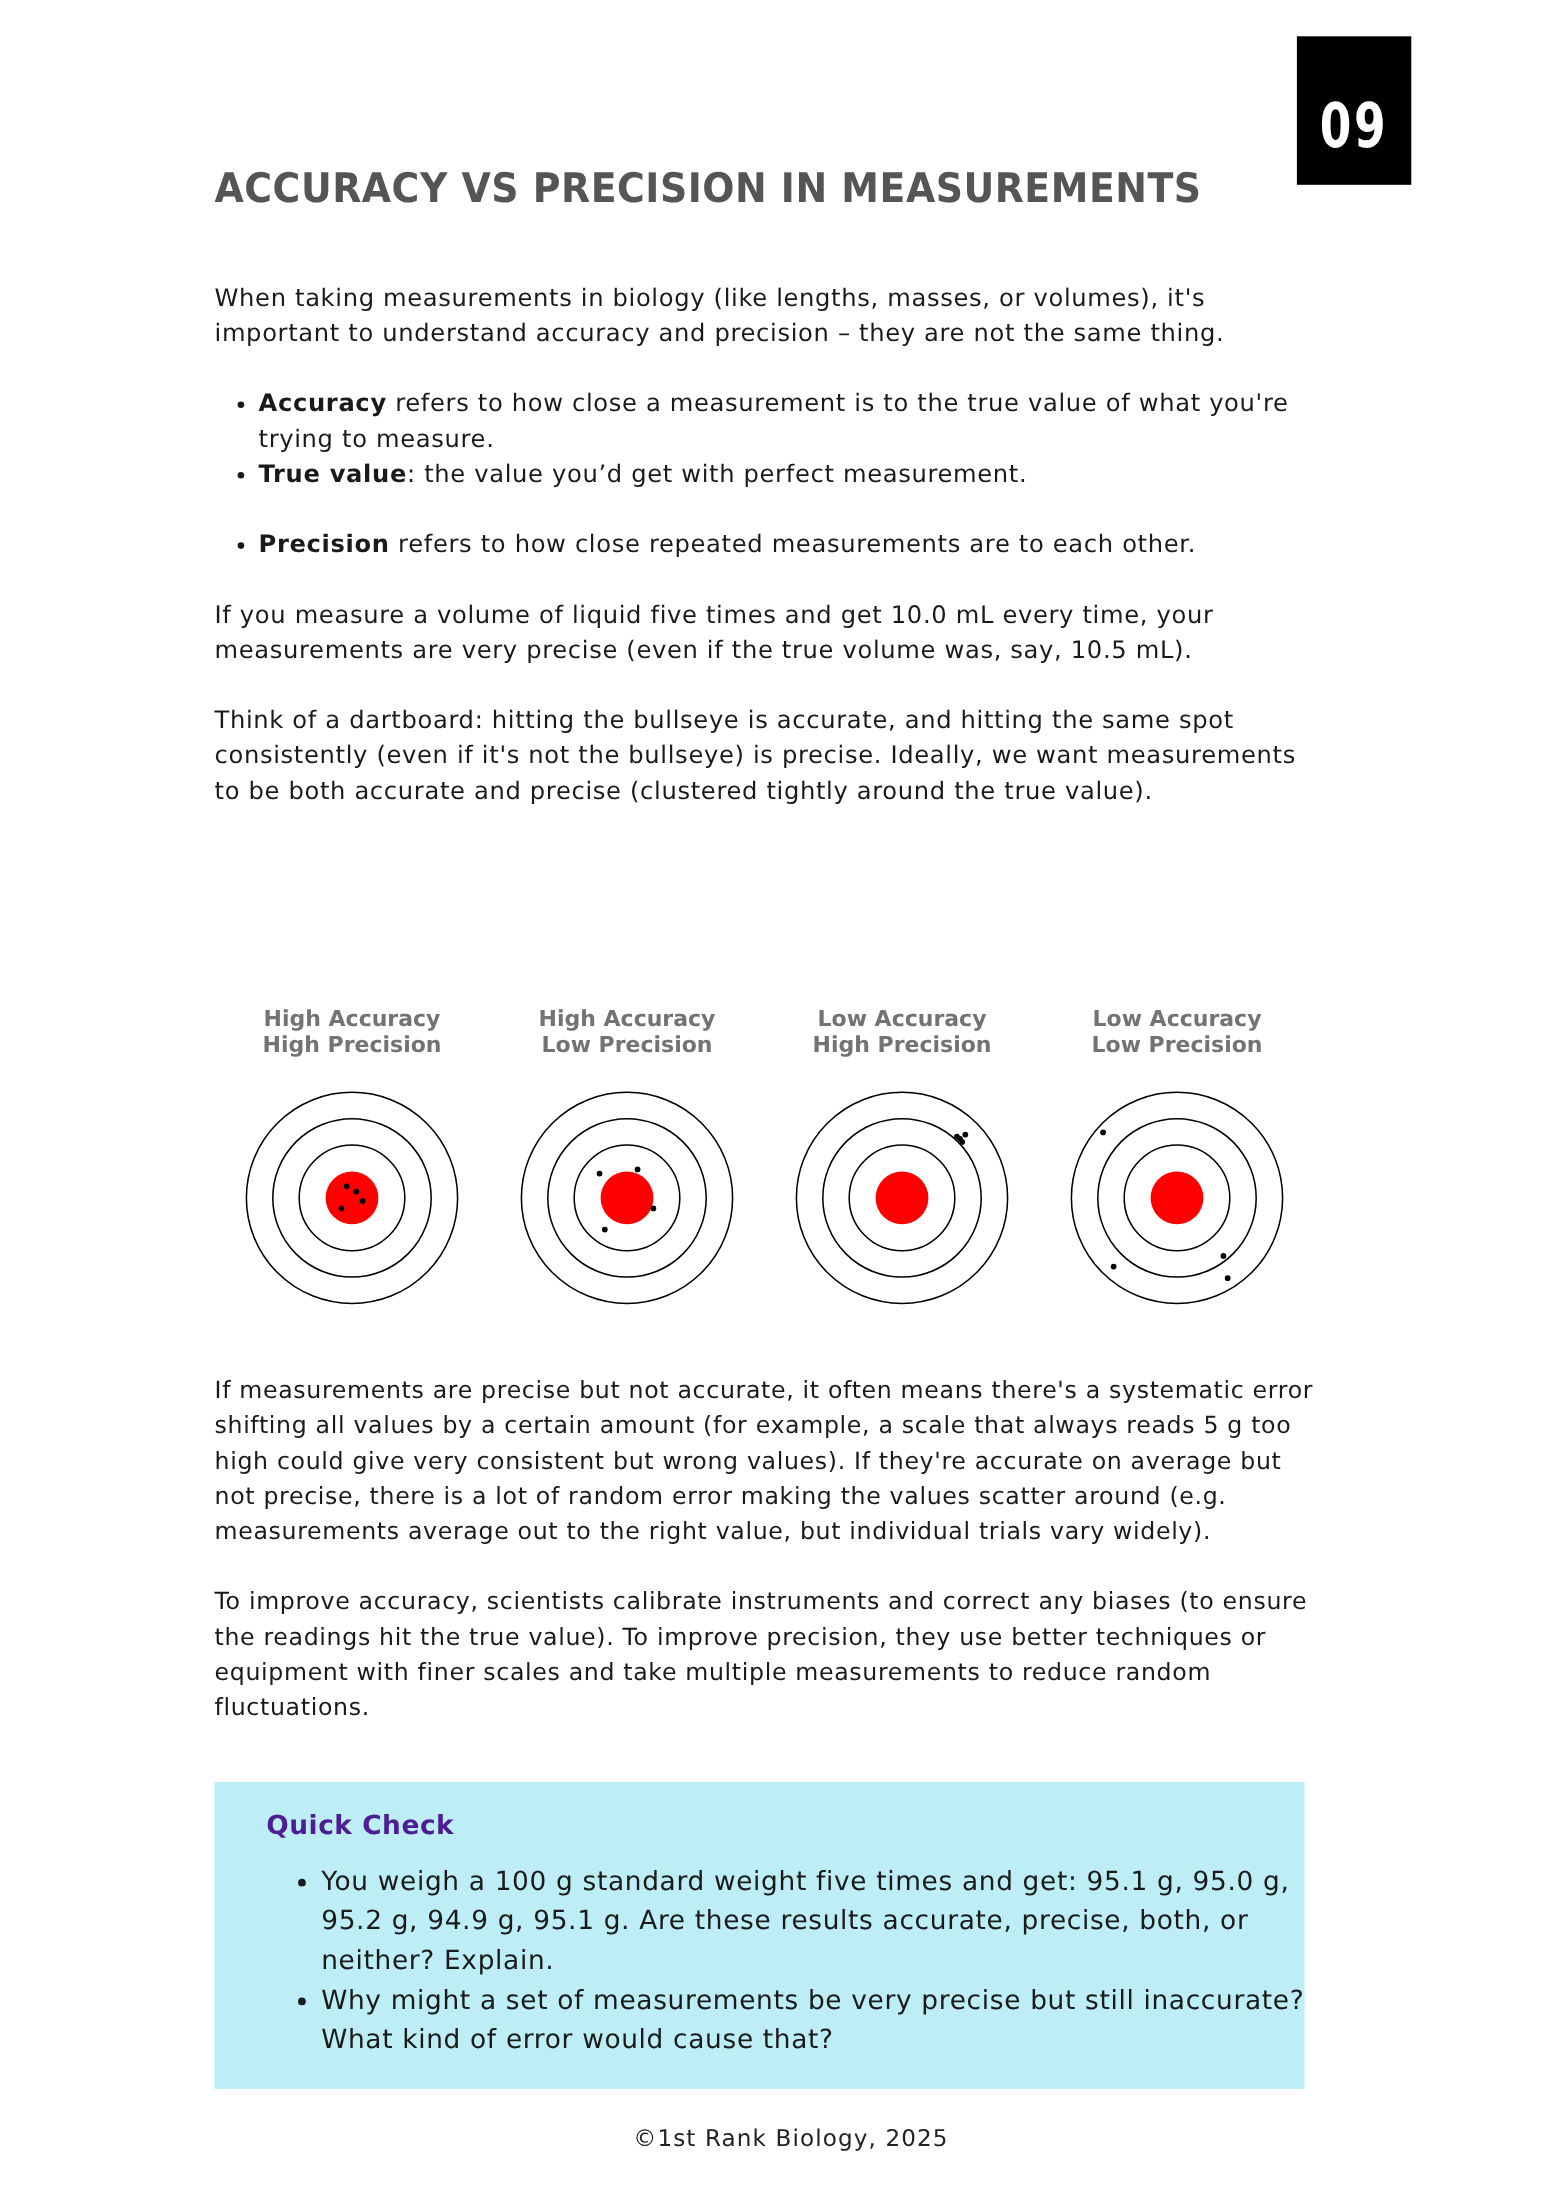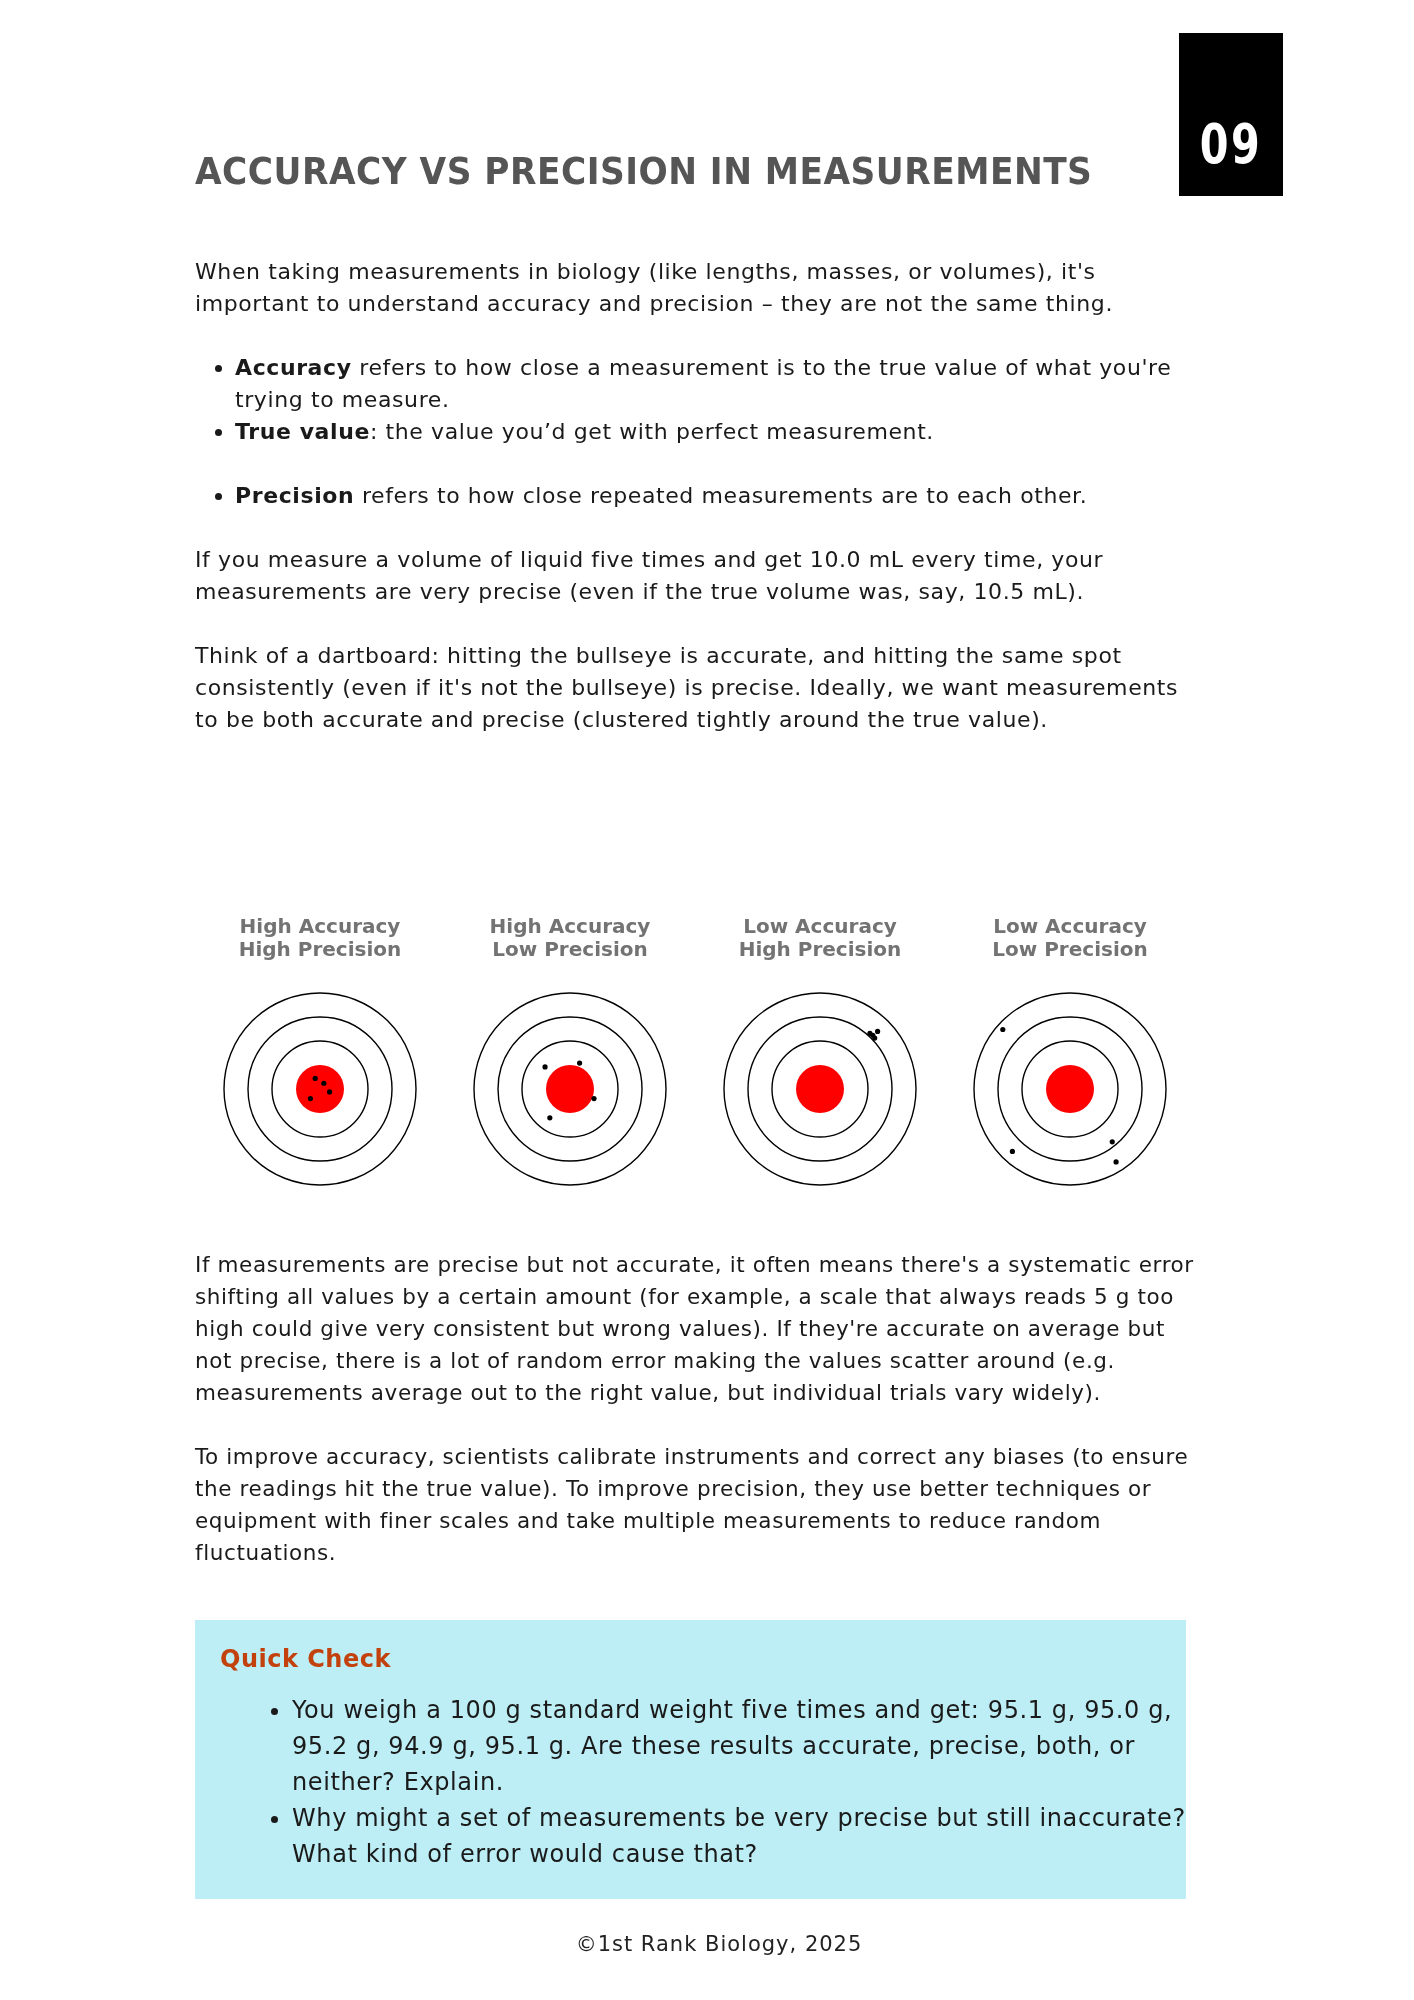--- a/index.html
+++ b/index.html
@@ -1,18 +1,18 @@
 <!DOCTYPE html>
 <html><head>
 <meta charset="utf-8">
 <style>
   html, body { margin: 0; padding: 0; background: #ffffff; }
   body { width: 1414px; height: 2000px; position: relative; overflow: hidden;
          font-family: "DejaVu Sans", sans-serif; color: #1a1a1a; }
-  .page-number-box { position: absolute; left: 1179px; top: 33px; width: 104px; height: 163px;
+  .page-number-box { position: absolute; left: 1179px; top: 33px; width: 104px; height: 135px;
          background: #000; }
   .page-number { position: absolute; left: 0; right: 0; bottom: 20px; text-align: center;
          color: #fff; font-family: "DejaVu Sans Condensed", "DejaVu Sans", sans-serif;
          font-size: 56px; font-weight: bold; letter-spacing: 3px; transform: scaleX(0.82); }
   .title { position: absolute; left: 195px; top: 150px; margin: 0;
          font-family: "DejaVu Sans", sans-serif; font-weight: bold; font-size: 37px;
          color: #555555; letter-spacing: 0.5px; transform: scaleX(0.93); transform-origin: left; }
   .content { position: absolute; left: 195px; top: 256px; width: 1000px;
          font-size: 22px; line-height: 32px; letter-spacing: 0.6px; }
   .content p { margin: 0 0 32px 0; }
@@ -23,22 +23,22 @@
   .target { position: absolute; top: 0; width: 250px; height: 290px; }
   .target .label { position: absolute; top: 0; left: 0; right: 0; text-align: center;
          font-family: "DejaVu Sans", sans-serif; font-weight: bold; font-size: 20px;
          line-height: 23px; color: #737373; }
   .target svg { position: absolute; left: 26px; top: 75px; }
   .content2 { position: absolute; left: 195px; top: 1249px; width: 1000px;
          font-size: 21.5px; line-height: 32px; letter-spacing: 0.6px; }
   .content2 p { margin: 0 0 32px 0; }
   .quick-box { position: absolute; left: 195px; top: 1620px; width: 991px; height: 279px;
          background: #bdeef5; }
-  .quick-title { position: absolute; left: 25px; top: 25px; font-weight: bold; font-size: 24px;
-         letter-spacing: 0.5px; color: #c2410c; }
+  .quick-title { position: absolute; left: 47px; top: 25px; font-weight: bold; font-size: 24px;
+         letter-spacing: 0.5px; color: #4c1d95; }
   .quick-list { position: absolute; left: 41px; top: 60px; width: 900px; margin: 12px;
          padding-left: 44px; font-size: 24px; line-height: 36px; letter-spacing: 0.6px; }
   .footer { position: absolute; left: 0; right: 0; top: 1932px; text-align: center;
          font-size: 21px; letter-spacing: 1px; color: #222; padding-left: 24px; }
 </style>
 </head>
 <body>
 
 <div class="page-number-box">
   <div class="page-number">09</div>

